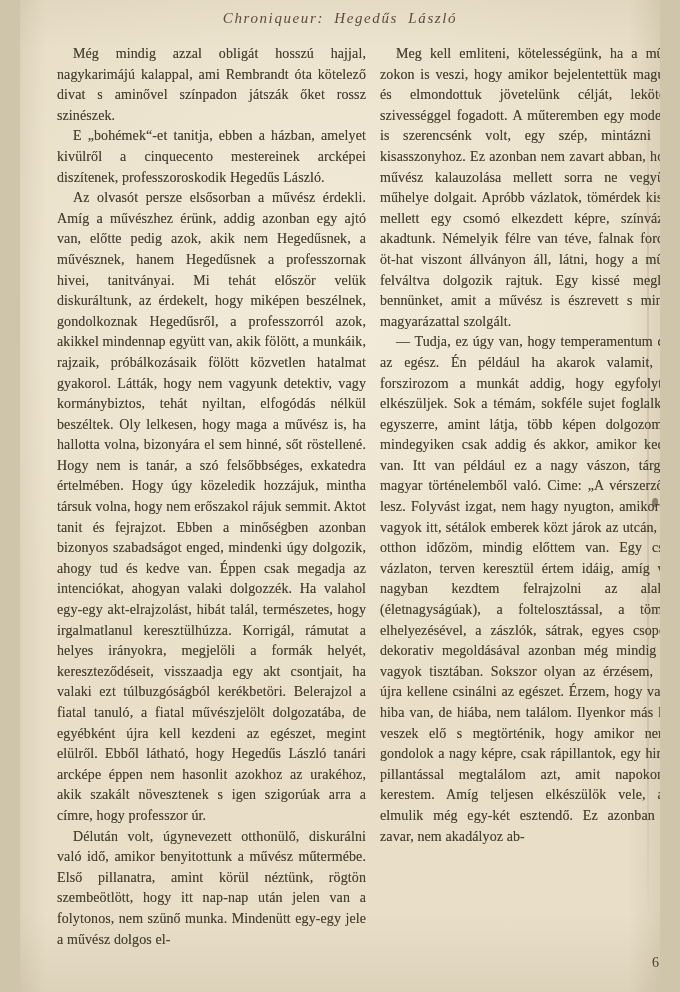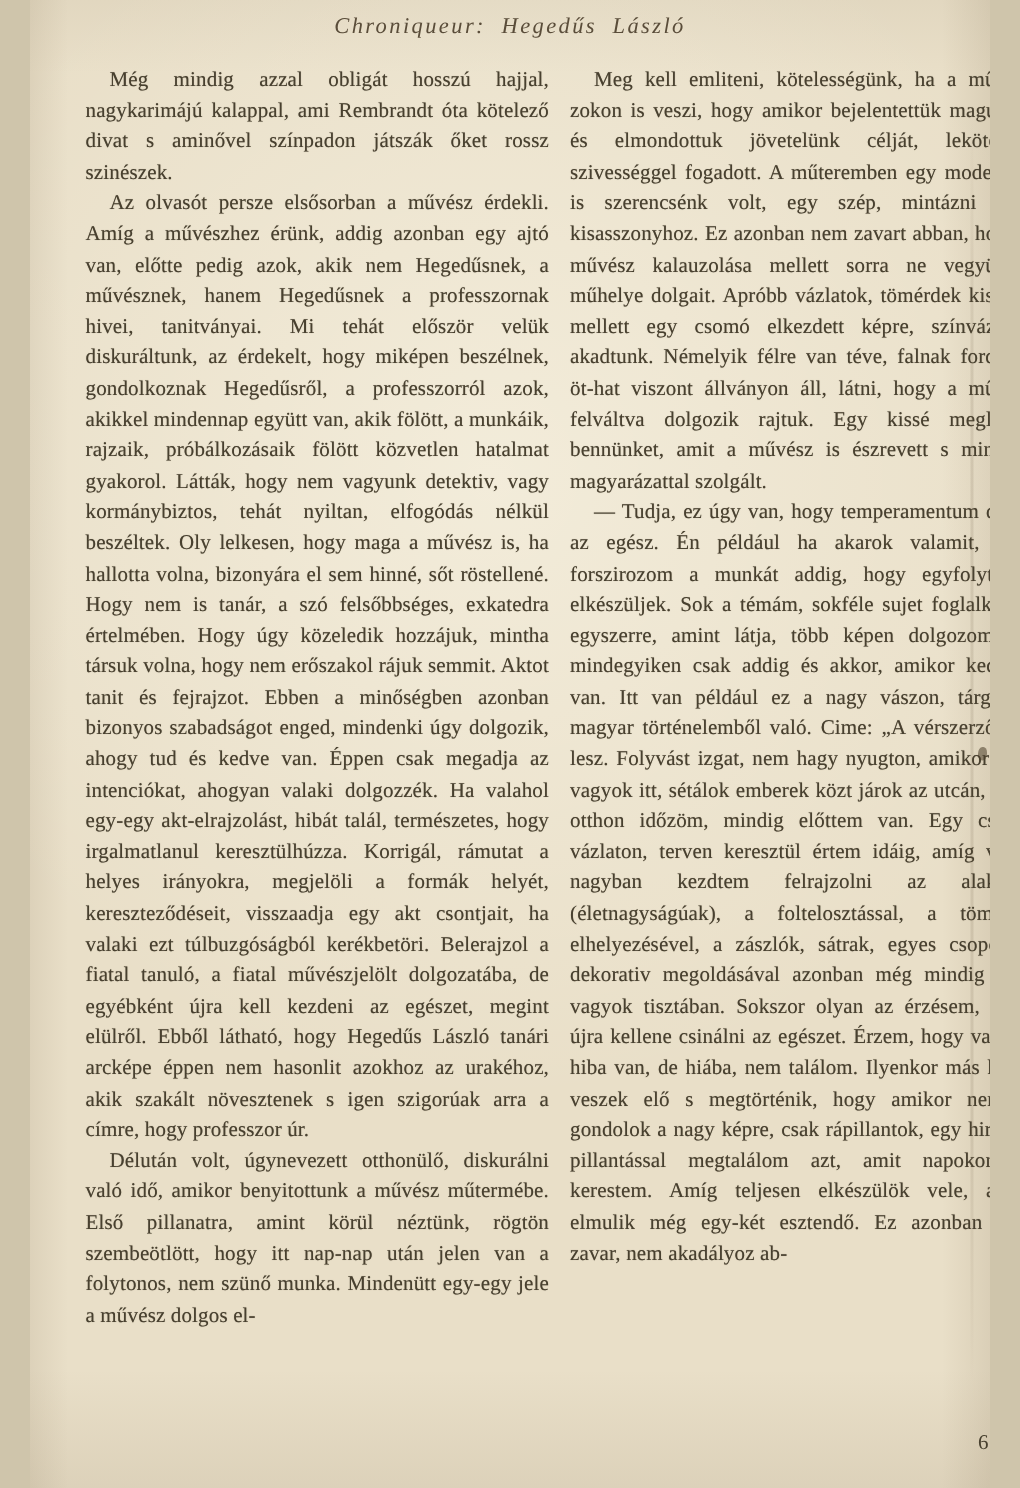--- a/index.html
+++ b/index.html
@@ -94,20 +94,21 @@
 
 <div class="page">
 
   <div class="running-header">
     <span>Chroniqueur:  Hegedűs  László</span>
   </div>
 
   <div class="columns">
     <div class="col">
       <p>Még mindig azzal obligát hosszú hajjal, nagykarimájú kalappal, ami Rembrandt óta kötelező divat s aminővel színpadon játszák őket rossz szinészek.</p>
+      <p>E „bohémek“-et tanitja, ebben a házban, amelyet kivülről a cinquecento mestereinek arcképei diszítenek, professzoroskodik Hegedűs László.</p>
       <p>Az olvasót persze elsősorban a művész érdekli. Amíg a művészhez érünk, addig azonban egy ajtó van, előtte pedig azok, akik nem Hegedűsnek, a művésznek, hanem Hegedűsnek a professzornak hivei, tanitványai. Mi tehát először velük diskuráltunk, az érdekelt, hogy miképen beszélnek, gondolkoznak Hegedűsről, a professzorról azok, akikkel mindennap együtt van, akik fölött, a munkáik, rajzaik, próbálkozásaik fölött közvetlen hatalmat gyakorol. Látták, hogy nem vagyunk detektiv, vagy kormánybiztos, tehát nyiltan, elfogódás nélkül beszéltek. Oly lelkesen, hogy maga a művész is, ha hallotta volna, bizonyára el sem hinné, sőt röstellené. Hogy nem is tanár, a szó felsőbbséges, exkatedra értelmében. Hogy úgy közeledik hozzájuk, mintha társuk volna, hogy nem erőszakol rájuk semmit. Aktot tanit és fejrajzot. Ebben a minőségben azonban bizonyos szabadságot enged, mindenki úgy dolgozik, ahogy tud és kedve van. Éppen csak megadja az intenciókat, ahogyan valaki dolgozzék. Ha valahol egy-egy akt-elrajzolást, hibát talál, természetes, hogy irgalmatlanul keresztülhúzza. Korrigál, rámutat a helyes irányokra, megjelöli a formák helyét, kereszteződéseit, visszaadja egy akt csontjait, ha valaki ezt túlbuzgóságból kerékbetöri. Belerajzol a fiatal tanuló, a fiatal művészjelölt dolgozatába, de egyébként újra kell kezdeni az egészet, megint elülről. Ebből látható, hogy Hegedűs László tanári arcképe éppen nem hasonlit azokhoz az urakéhoz, akik szakált növesztenek s igen szigorúak arra a címre, hogy professzor úr.</p>
       <p>Délután volt, úgynevezett otthonülő, diskurálni való idő, amikor benyitottunk a művész műtermébe. Első pillanatra, amint körül néztünk, rögtön szembeötlött, hogy itt nap-nap után jelen van a folytonos, nem szünő munka. Mindenütt egy-egy jele a művész dolgos el-</p>
     </div>
     <div class="col">
       <p>Meg kell emliteni, kötelességünk, ha a művész zokon is veszi, hogy amikor bejelentettük magunkat és elmondottuk jövetelünk célját, lekötelező szivességgel fogadott. A műteremben egy modellhez is szerencsénk volt, egy szép, mintázni való kisasszonyhoz. Ez azonban nem zavart abban, hogy a művész kalauzolása mellett sorra ne vegyük a műhelye dolgait. Apróbb vázlatok, tömérdek kis rajz mellett egy csomó elkezdett képre, színvázlatra akadtunk. Némelyik félre van téve, falnak fordítva, öt-hat viszont állványon áll, látni, hogy a művész felváltva dolgozik rajtuk. Egy kissé meglepett bennünket, amit a művész is észrevett s mindjárt magyarázattal szolgált.</p>
       <p>— Tudja, ez úgy van, hogy temperamentum dolga az egész. Én például ha akarok valamit, nem forszirozom a munkát addig, hogy egyfolytában elkészüljek. Sok a témám, sokféle sujet foglalkoztat egyszerre, amint látja, több képen dolgozom, de mindegyiken csak addig és akkor, amikor kedvem van. Itt van például ez a nagy vászon, tárgya a magyar történelemből való. Cime: „A vérszerződés“ lesz. Folyvást izgat, nem hagy nyugton, amikor nem vagyok itt, sétálok emberek közt járok az utcán, vagy otthon időzöm, mindig előttem van. Egy csomó vázlaton, terven keresztül értem idáig, amíg végre nagyban kezdtem felrajzolni az alakokat (életnagyságúak), a foltelosztással, a tömegek elhelyezésével, a zászlók, sátrak, egyes csoportok dekorativ megoldásával azonban még mindig nem vagyok tisztában. Sokszor olyan az érzésem, hogy újra kellene csinálni az egészet. Érzem, hogy valahol hiba van, de hiába, nem találom. Ilyenkor más képet veszek elő s megtörténik, hogy amikor nem is gondolok a nagy képre, csak rápillantok, egy hirtelen pillantással megtalálom azt, amit napokon át kerestem. Amíg teljesen elkészülök vele, addig elmulik még egy-két esztendő. Ez azonban nem zavar, nem akadályoz ab-</p>
     </div>
   </div>
 
   <div class="page-number">63</div>

